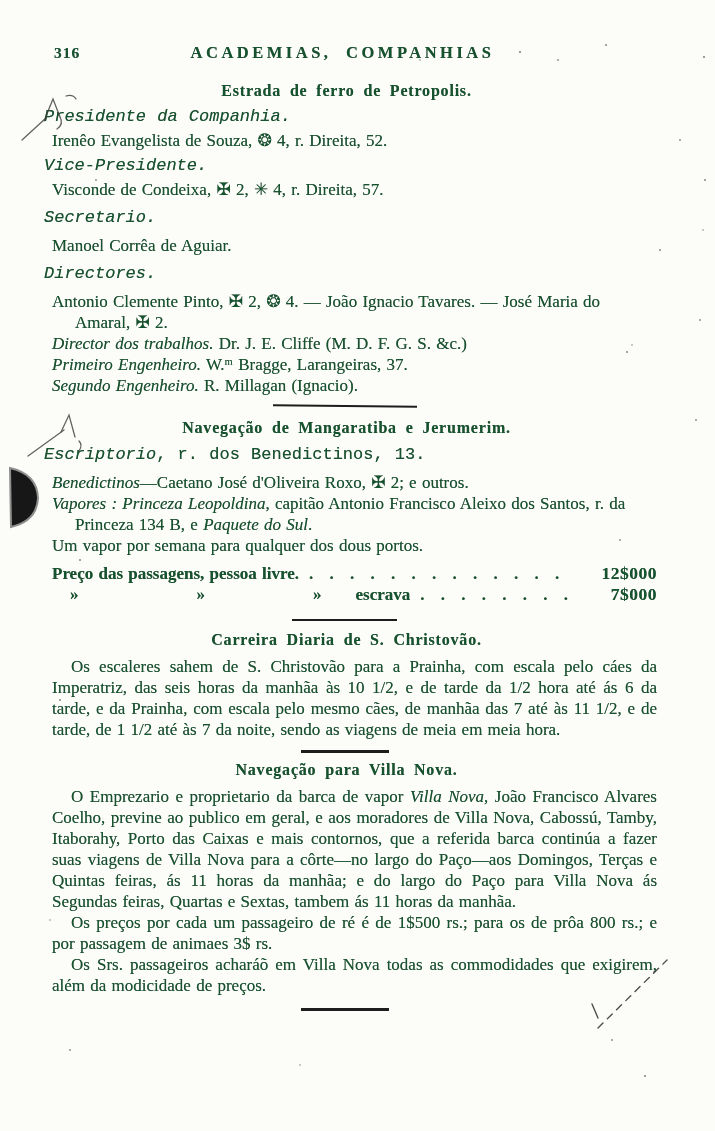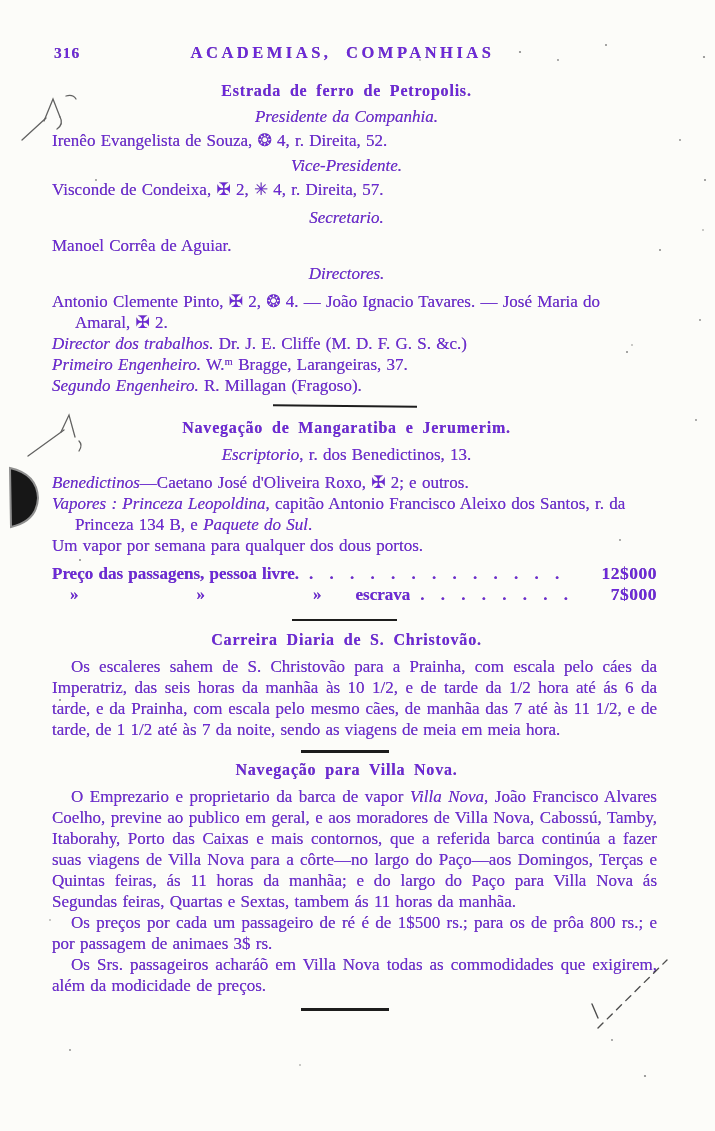--- a/index.html
+++ b/index.html
@@ -4,31 +4,31 @@
 <style>
   html,body{margin:0;padding:0;background:#d8d8d4;}
   .page{
     position:relative;
     width:715px;height:1131px;
     margin:0 auto;
     background:#fcfcf9;
     overflow:hidden;
     box-sizing:border-box;
     padding:40px 58px 0 52px;
-    color:#6d28d9;
+    color:#14532d;
     font-family:"Liberation Serif","DejaVu Serif","DejaVu Sans",serif;
     font-size:17px;line-height:21px;
     word-spacing:1px;
     text-shadow:0 0 .5px rgba(25,25,25,.5);
   }
   .header-row{position:relative;text-align:center;height:24px;}
   .page-num{position:absolute;left:2px;top:2px;font-weight:bold;font-size:15.5px;letter-spacing:1px;}
   .running-title{font-weight:bold;font-size:16.5px;letter-spacing:3.5px;word-spacing:7px;position:relative;left:-12px;top:2px;}
   .sec-title{text-align:center;font-weight:bold;font-size:16px;letter-spacing:.8px;word-spacing:4px;position:relative;left:-8px;}
-  .role{text-align:center;font-style:italic;position:relative;left:-8px;}
+  .role{text-align:left;font-style:italic;position:relative;left:-8px;font-family:Liberation Mono, monospace;}
   .ital{font-style:italic;}
   .hang{padding-left:23px;text-indent:-23px;}
   .para{text-align:justify;text-indent:19px;}
   .rule{border:0;margin:0 auto;position:relative;left:-10px;background:#1d1d1d;}
   .rule-thin{width:144px;height:2px;transform:rotate(.5deg);}
   .rule-med{width:105px;height:2px;}
   .rule-thick{width:88px;height:3px;}
   .fare{display:flex;align-items:baseline;font-weight:bold;}
   .fare-label{white-space:nowrap;}
   .fare-dots{flex:1;overflow:hidden;white-space:nowrap;letter-spacing:4.5px;word-spacing:3px;margin:0 6px 0 10px;}
@@ -59,21 +59,21 @@
   <div class="mt2">Manoel Corrêa de Aguiar.</div>
   <div class="role mt2">Directores.</div>
   <div class="hang mt2">Antonio Clemente Pinto, ✠ 2, ❂ 4. — João Ignacio Tavares. — José Maria do Amaral, ✠ 2.</div>
   <div>
     <span class="ital">Director dos trabalhos.</span><span> Dr. J. E. Cliffe (M. D. F. G. S. &amp;c.)</span>
   </div>
   <div>
     <span class="ital">Primeiro Engenheiro.</span><span> W.ᵐ Bragge, Larangeiras, 37.</span>
   </div>
   <div>
-    <span class="ital">Segundo Engenheiro.</span><span> R. Millagan (Fragoso).</span>
+    <span class="ital">Segundo Engenheiro.</span><span> R. Millagan (Ignacio).</span>
   </div>
 
   <div class="rule rule-thin mt9"></div>
 
   <div class="sec-title mt10">Navegação de Mangaratiba e Jerumerim.</div>
   <div class="role mt6">
     <span class="ital">Escriptorio</span><span style="font-style:normal;">, r. dos Benedictinos, 13.</span>
   </div>
   <div class="mt2">
     <span class="ital">Benedictinos</span><span>—Caetano José d'Oliveira Roxo, ✠ 2; e outros.</span>

